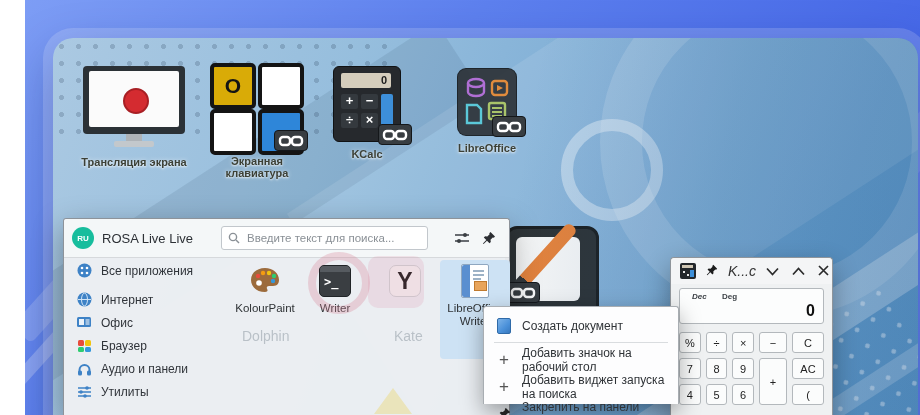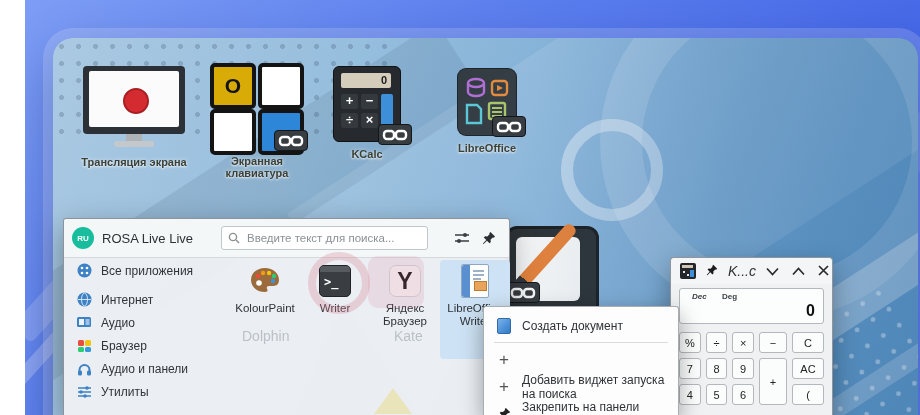--- a/index.html
+++ b/index.html
@@ -111,21 +111,21 @@
   .ic-konsole .bar{position:absolute;left:0;top:0;right:0;height:6px;background:#565b60;border-radius:4px 4px 0 0;}
   .ic-konsole .pr{position:absolute;left:4px;top:9px;color:#fff;font-size:12px;font-weight:bold;font-family:"DejaVu Sans Mono",monospace;}
   .ic-yandex{width:30px;height:30px;background:#f4f4f4;border-radius:7px;border:1px solid #cfd3d6;
     display:flex;align-items:center;justify-content:center;font-size:23px;font-weight:800;color:#181818;}
   .ic-writer{width:26px;height:32px;background:#fff;border:1px solid #8fa7c0;border-radius:2px;position:relative;}
   .ic-writer .band{position:absolute;left:0;top:0;bottom:0;width:8px;background:#5a8fd0;border-radius:2px 0 0 2px;}
   .ic-writer .l{position:absolute;left:11px;height:2px;background:#9db2c6;}
   .ic-writer .img{position:absolute;left:12px;top:16px;width:11px;height:8px;background:#e8a45a;border:1px solid #c07a2e;}
 
   
-  .ctxmenu{position:absolute;left:458px;top:306px;width:196px;height:109px;z-index:40;
+  .ctxmenu{position:absolute;left:458px;top:306px;width:196px;height:98px;z-index:40;
     background:#fdfdfe;border:1px solid #a8adb2;border-bottom:none;border-radius:3px 3px 0 0;
     box-shadow:0 8px 22px rgba(0,0,0,0.35);padding-top:5px;box-sizing:border-box;}
   .cm-item{height:27px;display:flex;align-items:center;gap:10px;padding:0 12px;font-size:12px;color:#2f3337;cursor:default;}
   .cm-ic{width:16px;display:flex;align-items:center;justify-content:center;flex:none;}
   .cm-sep{height:1px;background:#d9dcdf;margin:3px 10px;}
   .cm-plus{font-size:17px;color:#555;font-weight:400;line-height:1;}
   .cm-doc{width:12px;height:14px;background:linear-gradient(135deg,#7db3e8 0%,#4a90d9 60%,#3878bd 100%);
     border-radius:2px;border:1px solid #2f6aa8;}
 
   
@@ -300,21 +300,21 @@
           <span>Интернет</span>
         </div>
         <div class="sb-item">
           <span class="sb-ic">
             <svg width="16" height="14" viewBox="0 0 16 14">
                 <rect x="1" y="1" width="14" height="10" rx="1.5" fill="#3e82c6"></rect>
                 <rect x="3" y="3" width="5" height="6" fill="#fff" opacity="0.9"></rect>
                 <path d="M9.5 4h4M9.5 6h4M9.5 8h4" stroke="#fff" stroke-width="1.2"></path>
               </svg>
           </span>
-          <span>Аудио</span>
+          <span>Офис</span>
         </div>
         <div class="sb-item">
           <span class="sb-ic">
             <svg width="15" height="15" viewBox="0 0 15 15">
                 <rect x="1" y="2" width="6" height="6" rx="1.5" fill="#e74c3c"></rect>
                 <rect x="8" y="2" width="6" height="6" rx="1.5" fill="#f1c40f"></rect>
                 <rect x="1" y="9" width="6" height="5" rx="1.5" fill="#2ecc71"></rect>
                 <rect x="8" y="9" width="6" height="5" rx="1.5" fill="#3498db"></rect>
               </svg>
           </span>
@@ -370,21 +370,20 @@
                 <div class="bar"></div>
                 <div class="pr">&gt;_</div>
               </div>
           </div>
           <div class="tlabel">Writer</div>
         </div>
         <div class="tile">
           <div class="ticon">
             <div class="ic-yandex">Y</div>
           </div>
-          <div class="tlabel">Яндекс Браузер</div>
         </div>
         <div class="tile sel">
           <div class="ticon">
             <div class="ic-writer">
               <div class="band"></div>
               <div class="l" style="top:5px;width:11px;"></div>
               <div class="l" style="top:9px;width:11px;"></div>
               <div class="l" style="top:13px;width:8px;"></div>
               <div class="img"></div>
             </div>
@@ -398,20 +397,21 @@
   <div class="ctxmenu">
     <div class="cm-item">
       <span class="cm-ic">
           <span class="cm-doc"></span>
         </span>
       <span>Создать документ</span>
     </div>
     <div class="cm-sep"></div>
     <div class="cm-item">
       <span class="cm-ic cm-plus">+</span>
+      <span>Добавить значок на рабочий стол</span>
     </div>
     <div class="cm-item">
       <span class="cm-ic cm-plus">+</span>
       <span>Добавить виджет запуска на поиска</span>
     </div>
     <div class="cm-item">
       <span class="cm-ic">
         <svg width="13" height="13" viewBox="0 0 14 14">
             <path d="M8.5 1l4.5 4.5-1.2 1.2-1-.3-2.3 2.3.3 2.2-1.3 1.3L5 9.7 1.6 13.1l-.7-.7L4.3 9 1.8 6.5l1.3-1.3 2.2.3L7.6 3.2l-.3-1z" fill="#222"></path>
           </svg>

